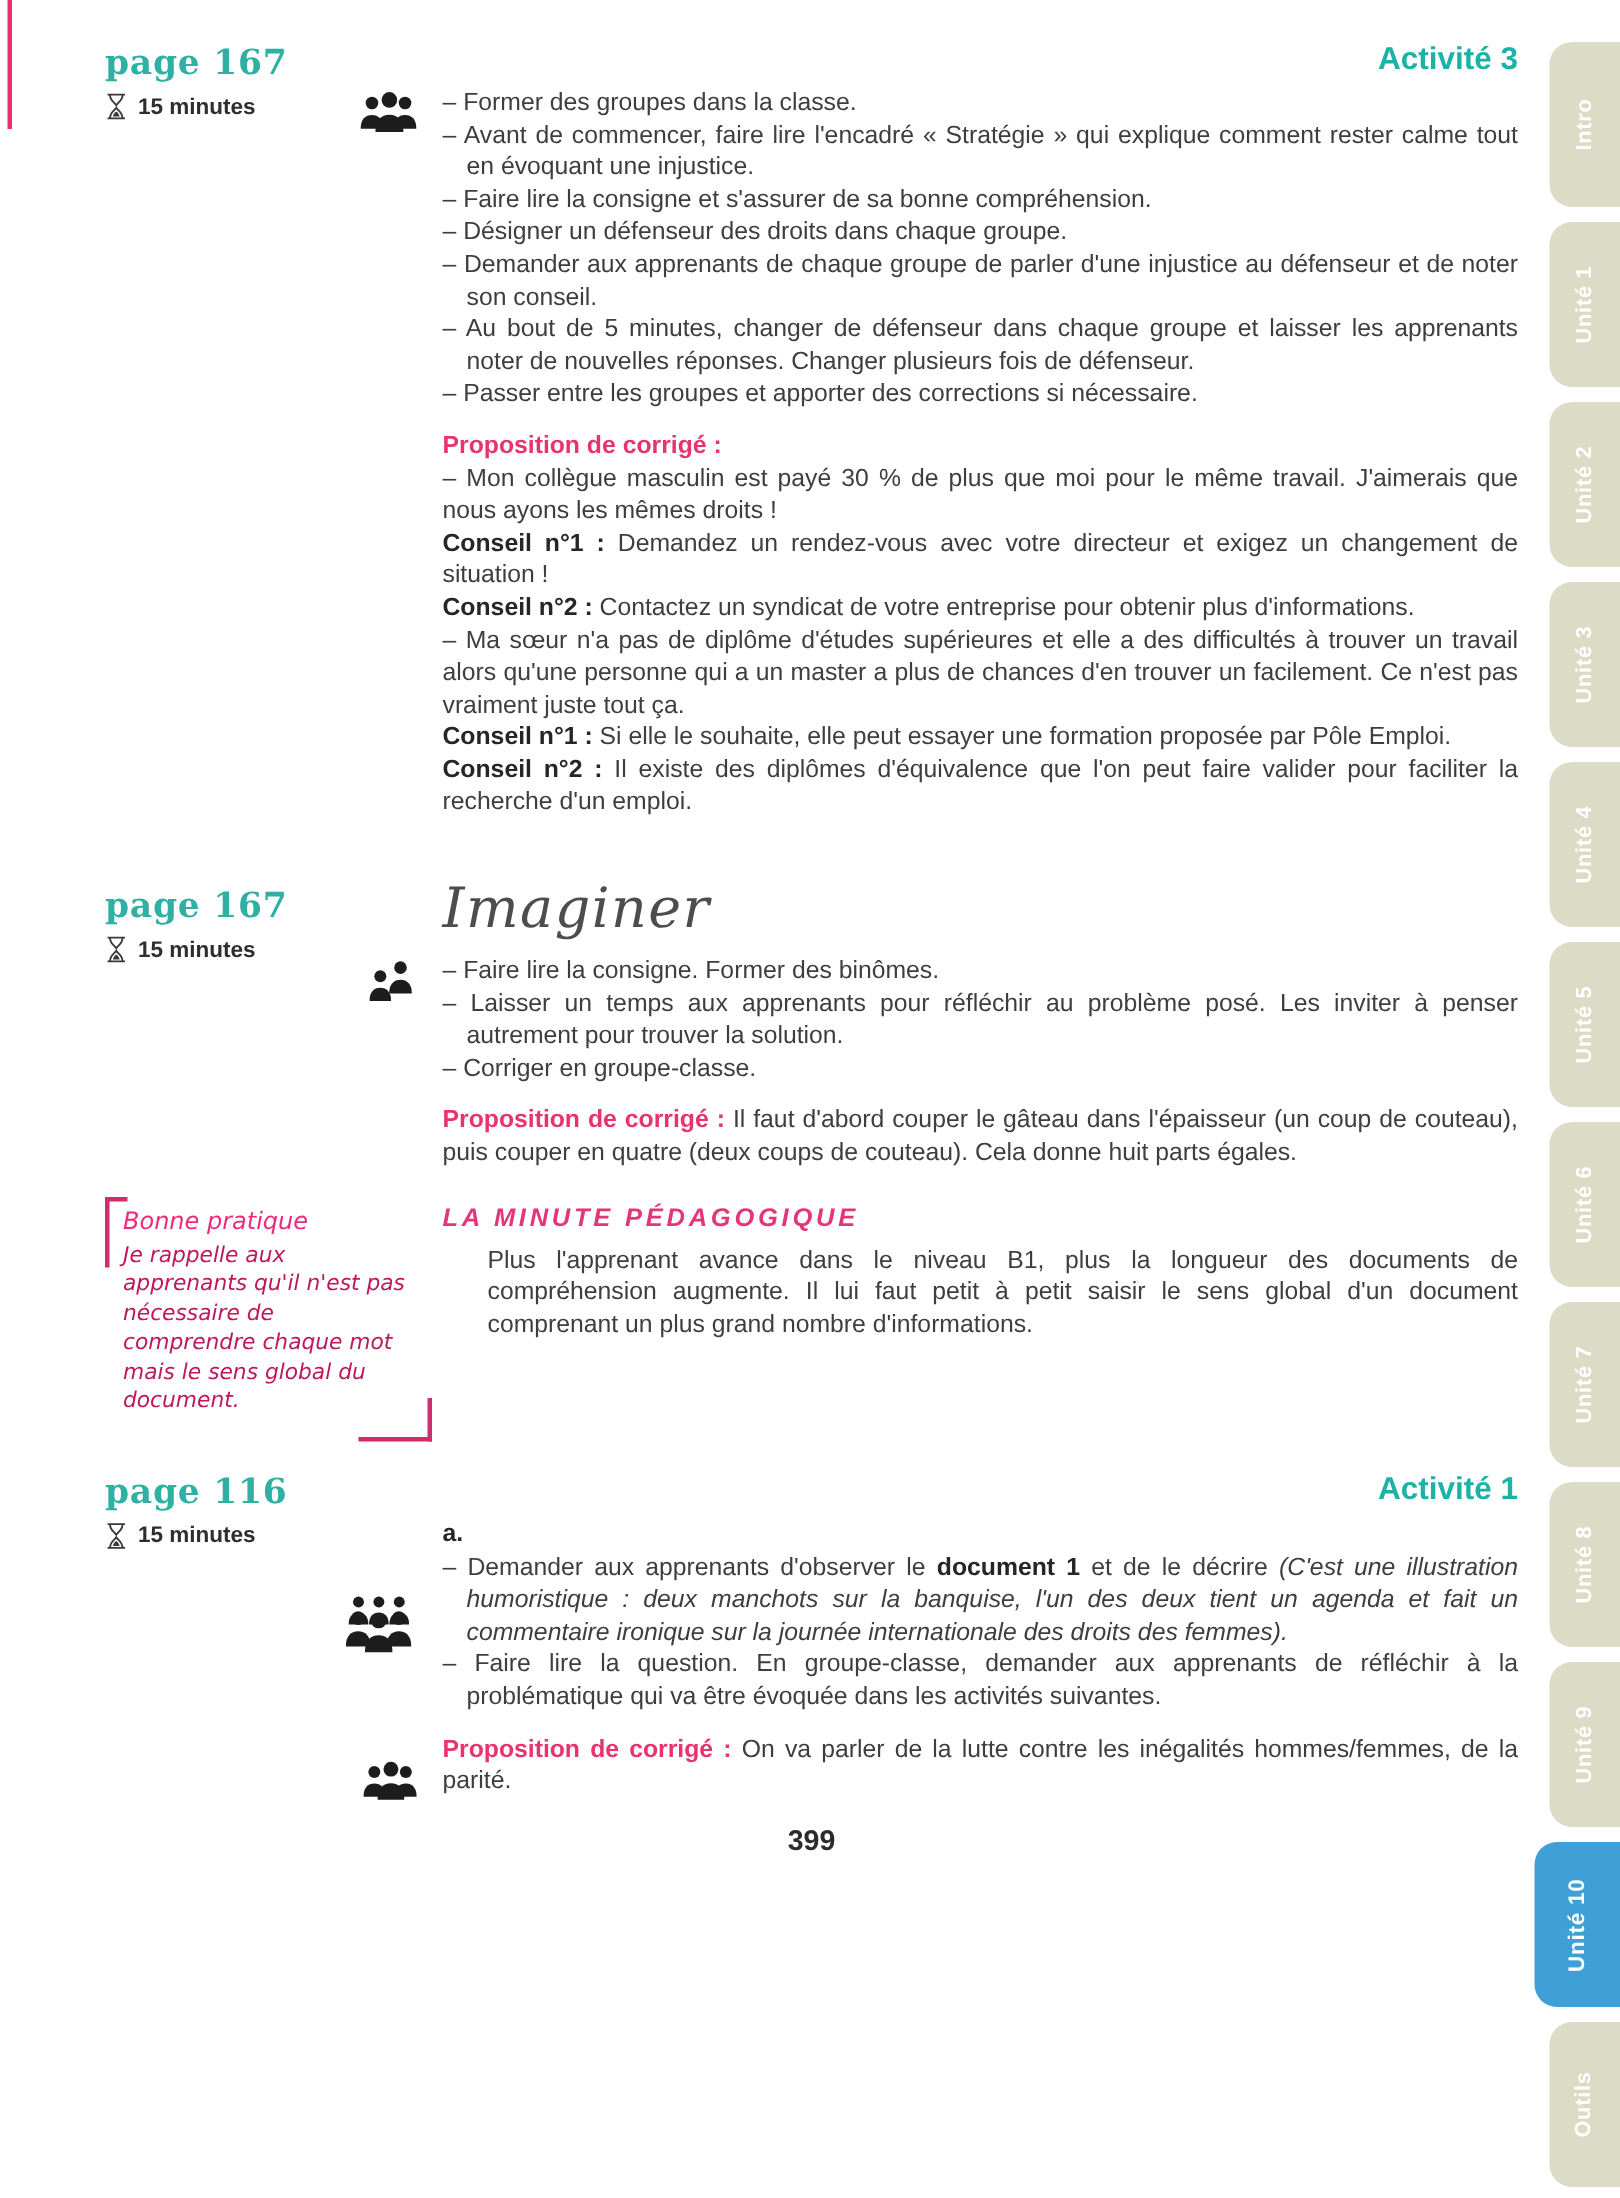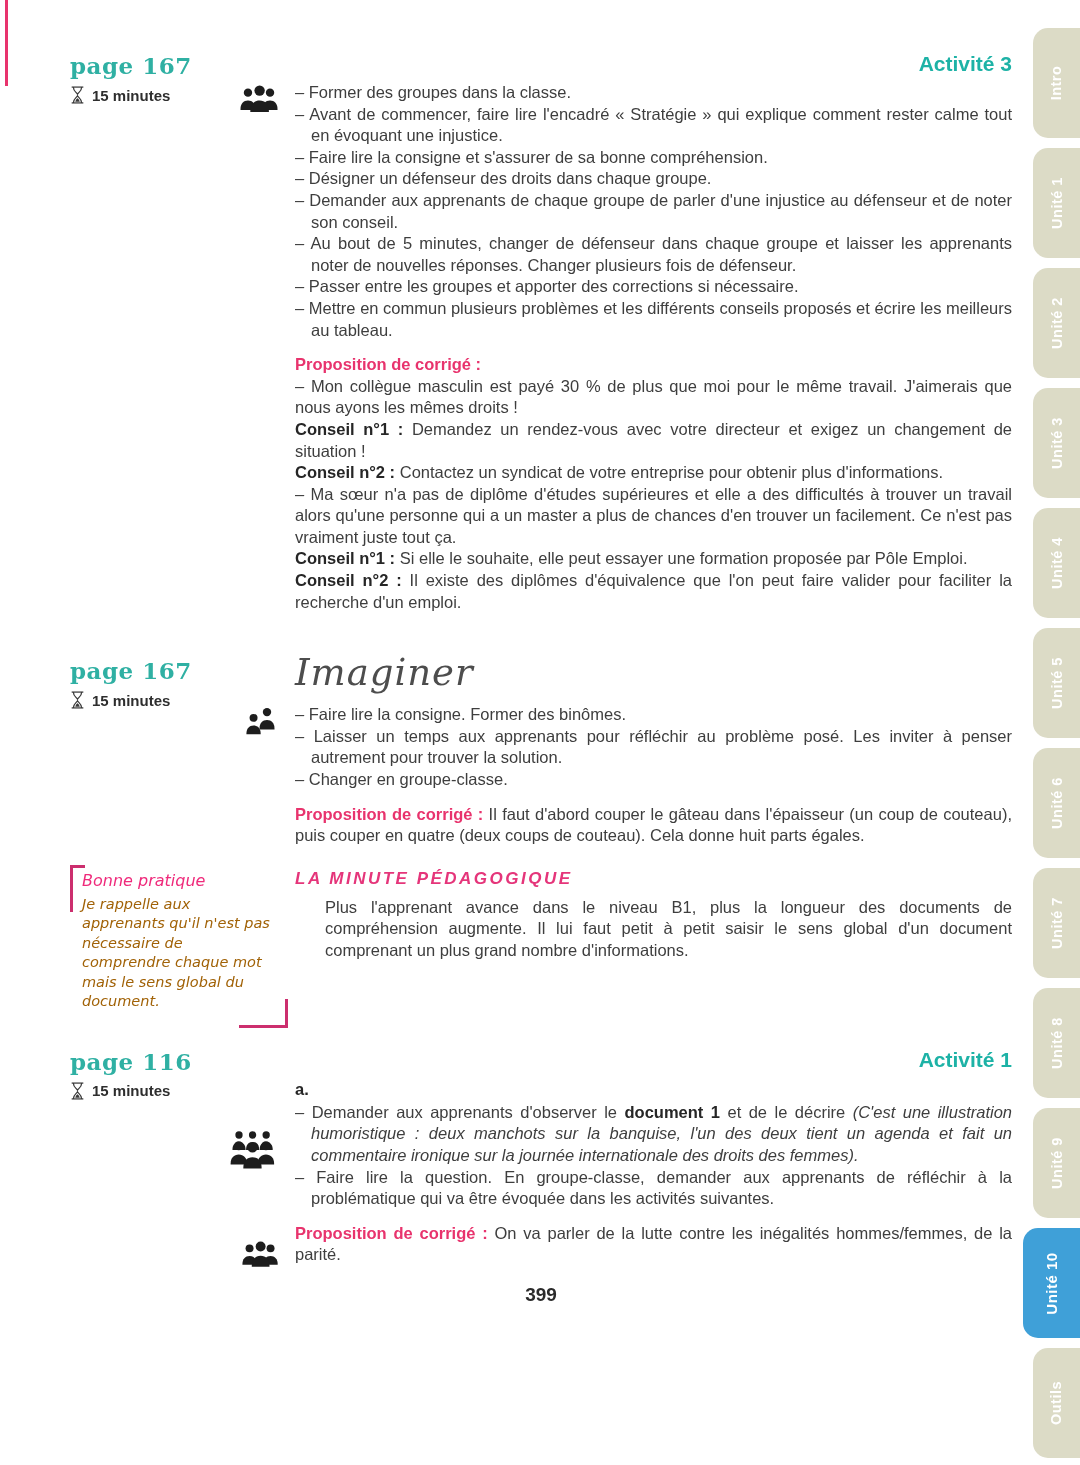--- a/index.html
+++ b/index.html
@@ -1,21 +1,21 @@
 <!DOCTYPE html>
 <html lang="fr"><head>
 <meta charset="utf-8">
 <style>
   html,body{margin:0;padding:0;background:#ffffff;}
   .page{position:relative;width:1080px;height:1465px;background:#fff;overflow:hidden;
         font-family:"Liberation Sans",sans-serif;color:#3e3e3e;}
   .edge-mark{position:absolute;left:5px;top:0;width:3px;height:86px;background:#e8336d;}
 
   
-  .content{position:absolute;left:70px;top:0;width:942px;padding-top:52px;}
+  .content{position:absolute;left:70px;top:0;width:942px;padding-top:28px;}
   .row{display:grid;grid-template-columns:225px minmax(0,1fr);}
   .body-col{position:relative;}
   p{margin:0;}
   .just{text-align:justify;font-size:16.5px;line-height:21.6px;}
   .bullet{text-align:justify;font-size:16.5px;line-height:21.6px;padding-left:16px;text-indent:-16px;}
 
   
   .page-ref{margin:0 0 6px 0;font-family:"DejaVu Serif",serif;font-weight:bold;
             font-size:23px;color:#2fb0a3;letter-spacing:.5px;}
   .duration{display:flex;align-items:center;gap:7px;font-weight:bold;font-size:15px;color:#2e2e2e;}
@@ -51,21 +51,21 @@
 
   
   .sec4{margin-top:22px;}
   .bp-box{position:relative;width:192px;padding:2px 4px 16px 12px;}
   .bp-box::before{content:"";position:absolute;left:0;top:-4px;width:12px;height:44px;
                   border-left:3px solid #cc2e6e;border-top:3px solid #cc2e6e;}
   .bp-box::after{content:"";position:absolute;right:-10px;bottom:0;width:46px;height:26px;
                  border-right:3px solid #cc2e6e;border-bottom:3px solid #cc2e6e;}
   .bp-title{margin:0 0 5px 0;font-family:"DejaVu Sans",sans-serif;font-style:italic;
             font-weight:normal;font-size:16px;color:#ef2a7b;}
-  .bp-text{font-family:"DejaVu Sans",sans-serif;font-style:italic;font-size:14.5px;line-height:19.5px;color:#a16207;}
+  .bp-text{font-family:"DejaVu Sans",sans-serif;font-style:italic;font-size:14.5px;line-height:19.5px;color:#be185d;}
   .minute-heading{margin:0 0 8px 0;font-style:italic;font-weight:600;font-size:17px;
                   letter-spacing:2.5px;color:#e5357a;}
   .minute-text{padding-left:30px;}
 
   
   .sec5{margin-top:20px;}
   .item-label{font-weight:bold;font-size:16.5px;line-height:22px;margin:2px 0 2px 0;color:#262626;}
   .b-bold{font-weight:bold;color:#262626;}
   .b-italic{font-style:italic;}
 
@@ -126,21 +126,20 @@
               <use href="#person" transform="translate(9,0) scale(1.18)"></use>
             </svg>
           </span>
           <p class="bullet">– Former des groupes dans la classe.</p>
           <p class="bullet">– Avant de commencer, faire lire l'encadré « Stratégie » qui explique comment rester calme tout en évoquant une injustice.</p>
           <p class="bullet">– Faire lire la consigne et s'assurer de sa bonne compréhension.</p>
           <p class="bullet">– Désigner un défenseur des droits dans chaque groupe.</p>
           <p class="bullet">– Demander aux apprenants de chaque groupe de parler d'une injustice au défenseur et de noter son conseil.</p>
           <p class="bullet">– Au bout de 5 minutes, changer de défenseur dans chaque groupe et laisser les apprenants noter de nouvelles réponses. Changer plusieurs fois de défenseur.</p>
           <p class="bullet">– Passer entre les groupes et apporter des corrections si nécessaire.</p>
-          <p class="bullet">– Mettre en commun plusieurs problèmes et les différents conseils proposés et écrire les meilleurs au tableau.</p>
         </div>
         <div class="corrige">
           <p class="corrige-title">Proposition de corrigé :</p>
           <p class="just"><span>– Mon collègue masculin est payé 30 % de plus que moi pour le même travail. J'aimerais que nous ayons les mêmes droits !</span></p>
           <p class="just"><b class="clabel">Conseil n°1 :</b> <span>Demandez un rendez-vous avec votre directeur et exigez un changement de situation !</span></p>
           <p class="just"><b class="clabel">Conseil n°2 :</b> <span>Contactez un syndicat de votre entreprise pour obtenir plus d'informations.</span></p>
           <p class="just"><span>– Ma sœur n'a pas de diplôme d'études supérieures et elle a des difficultés à trouver un travail alors qu'une personne qui a un master a plus de chances d'en trouver un facilement. Ce n'est pas vraiment juste tout ça.</span></p>
           <p class="just"><b class="clabel">Conseil n°1 :</b> <span>Si elle le souhaite, elle peut essayer une formation proposée par Pôle Emploi.</span></p>
           <p class="just"><b class="clabel">Conseil n°2 :</b> <span>Il existe des diplômes d'équivalence que l'on peut faire valider pour faciliter la recherche d'un emploi.</span></p>
         </div>
@@ -165,21 +164,21 @@
         <h2 class="script-heading">Imaginer</h2>
         <div class="bullets" style="position:relative;">
           <span class="gutter-icon gi-pair">
             <svg width="34" height="34" viewBox="0 0 34 31" fill="#1d1d1d">
               <use href="#person" transform="translate(13,0)"></use>
               <use href="#person" transform="translate(0,6) scale(0.95)"></use>
             </svg>
           </span>
           <p class="bullet">– Faire lire la consigne. Former des binômes.</p>
           <p class="bullet">– Laisser un temps aux apprenants pour réfléchir au problème posé. Les inviter à penser autrement pour trouver la solution.</p>
-          <p class="bullet">– Changer en groupe-classe.</p>
+          <p class="bullet">– Corriger en groupe-classe.</p>
         </div>
         <p class="just corrige"><span class="pink">Proposition de corrigé :</span> <span>Il faut d'abord couper le gâteau dans l'épaisseur (un coup de couteau), puis couper en quatre (deux coups de couteau). Cela donne huit parts égales.</span></p>
       </div>
     </section>
 
 
     <section class="row sec4">
       <aside class="margin-col">
         <div class="bp-box">
           <h4 class="bp-title">Bonne pratique</h4>

